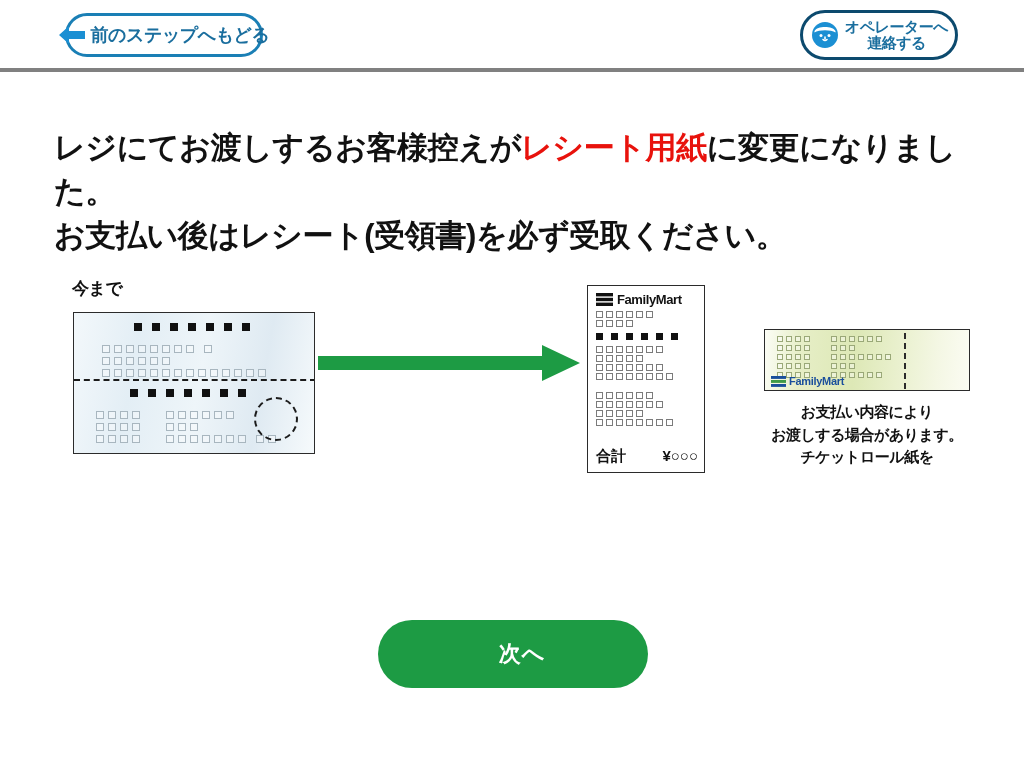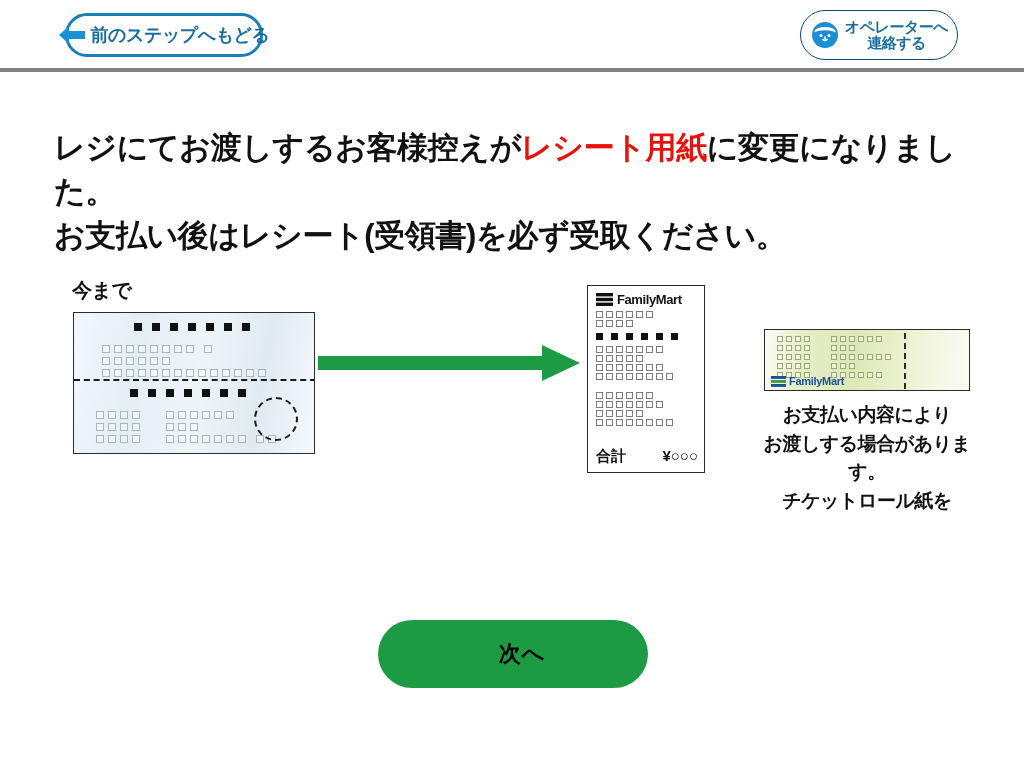--- a/index.html
+++ b/index.html
@@ -79,21 +79,21 @@
     color: #ffffff;
     letter-spacing: -0.5px;
     white-space: nowrap;
   }
   .home-icon { width: 26px; height: 26px; display: block; flex: 0 0 auto; }
 
   .btn-operator {
     position: absolute;
     left: 800px; top: 10px;
     width: 158px; height: 50px;
-    border: 1px solid #0c4a6e;
+    border: 3px solid #0c4a6e;
     border-radius: 25px;
     background: #ffffff;
     display: flex;
     align-items: center;
     justify-content: center;
     gap: 5px;
     box-sizing: border-box;
     cursor: pointer;
   }
   .btn-operator .label {
@@ -116,21 +116,21 @@
     font-weight: bold;
     line-height: 1.42;
     letter-spacing: -0.4px;
     color: #111111;
   }
   .headline .accent { color: #e8120c; }
 
   .label-imamade {
     position: absolute;
     left: 72px; top: 277px;
-    font-size: 20px;
+    font-size: 17px;
     font-weight: bold;
     color: #111111;
     letter-spacing: -0.5px;
   }
 
   
   .old-slip {
     position: absolute;
     left: 73px; top: 312px;
     width: 242px; height: 142px;
@@ -209,21 +209,21 @@
   }
   .fm-logo-color { position: absolute; left: 6px; bottom: 3px; display: flex; align-items: center; gap: 3px; }
   .fm-bars-color { width: 15px; height: 11px; display: block; }
   .fm-text-color { font-size: 11px; font-weight: bold; color: #1a4f9c; letter-spacing: -0.3px; }
 
   .ticket-caption {
     position: absolute;
     left: 757px; top: 401px;
     width: 220px;
     text-align: center;
-    font-size: 19px;
+    font-size: 15px;
     font-weight: bold;
     line-height: 1.5;
     letter-spacing: -0.5px;
     color: #111111;
   }
 
   
   .btn-next {
     position: absolute;
     left: 378px; top: 620px;
@@ -233,21 +233,21 @@
     border: none;
     display: flex;
     align-items: center;
     justify-content: center;
     cursor: pointer;
     padding: 0;
   }
   .btn-next .label {
     font-size: 22px;
     font-weight: bold;
-    color: #000000;
+    color: #ffffff;
     letter-spacing: 1px;
     font-family: "Liberation Sans", "DejaVu Sans", sans-serif;
     margin-left: 18px;
   }
 </style>
 </head>
 <body>
 
 <div class="header">
 

